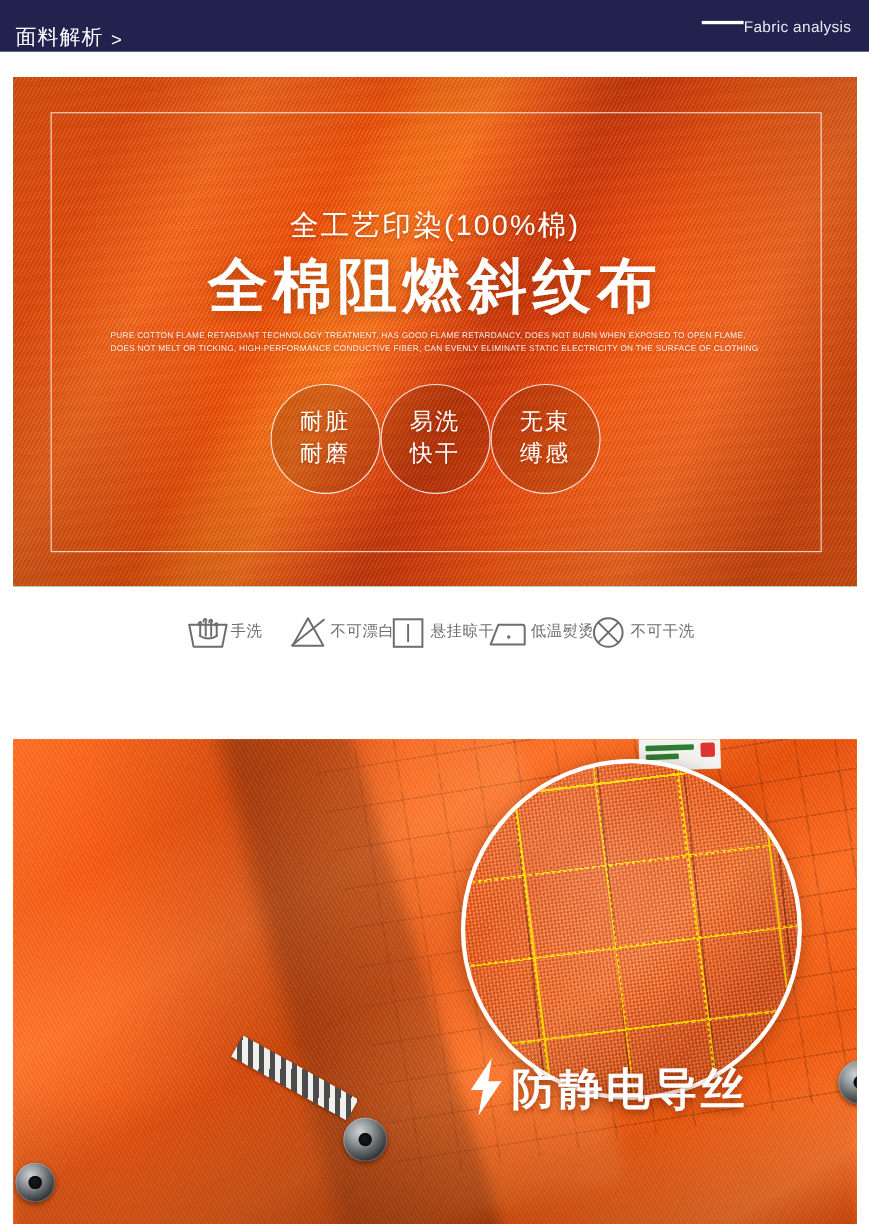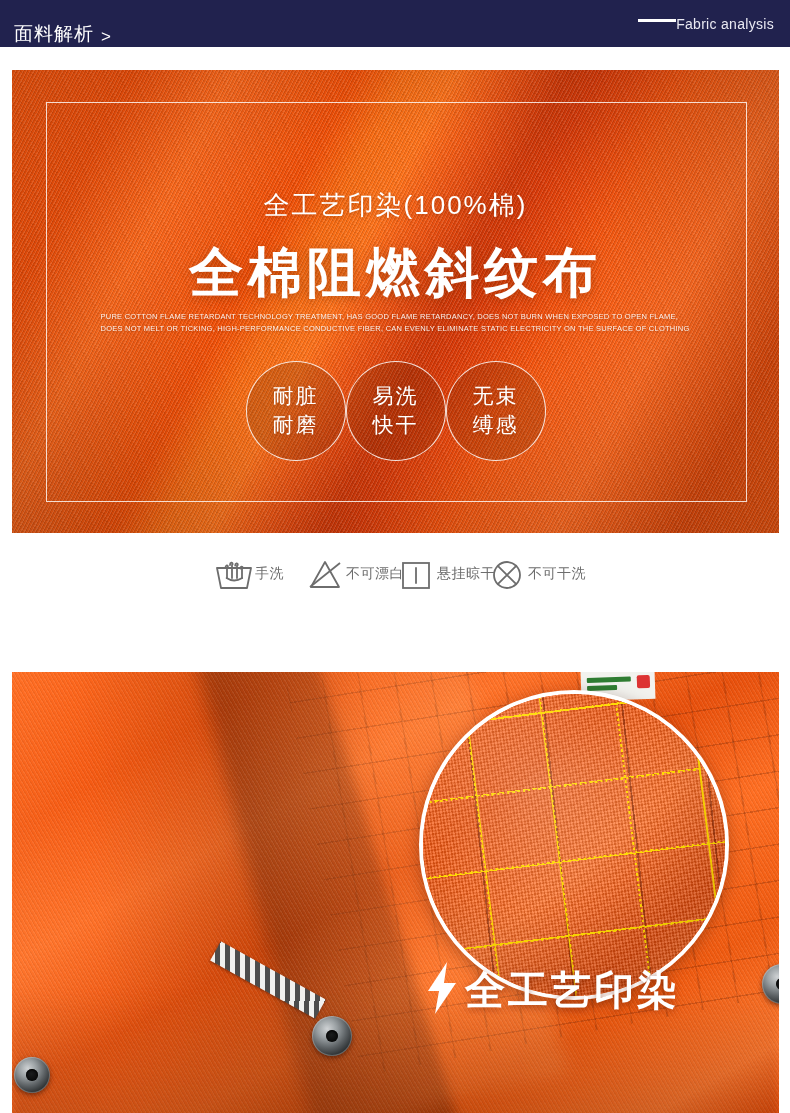--- a/index.html
+++ b/index.html
@@ -118,21 +118,21 @@
   }
   .hero-sub{
     margin-top:118px;
     color:#ffffff;
     font-size:26px;
     letter-spacing:2px;
     text-shadow:0 1px 4px rgba(120,40,0,.45);
     white-space:nowrap;
   }
   .hero-title{
-    margin-top:20px;
+    margin-top:8px;
     color:#ffffff;
     font-size:54px;
     font-weight:bold;
     letter-spacing:5px;
     line-height:1.08;
     text-shadow:0 2px 10px rgba(130,45,0,.5);
     white-space:nowrap;
   }
   .hero-en{
     margin-top:10px;
@@ -490,20 +490,29 @@
   <div class="care-item">
     <div class="care-ico">
       <svg width="42" height="38" viewBox="0 0 42 38" fill="none" stroke="#6d6d6d" stroke-width="1.8">
         <rect x="8" y="7" width="26" height="25"></rect>
         <path d="M21 12 V27" stroke-linecap="round"></path>
       </svg>
     </div>
     <div class="care-label">悬挂晾干</div>
   </div>
 
+  <div class="care-item">
+    <div class="care-ico">
+      <svg width="42" height="38" viewBox="0 0 42 38" fill="none" stroke="#6d6d6d" stroke-width="1.8">
+        <path d="M5 30 L12 12 H34 Q36 12 36 15 V30 Z" stroke-linejoin="round"></path>
+        <circle cx="21.5" cy="23" r="1.6" fill="#6d6d6d" stroke="none"></circle>
+      </svg>
+    </div>
+    <div class="care-label">低温熨烫</div>
+  </div>
 
   <div class="care-item">
     <div class="care-ico">
       <svg width="42" height="38" viewBox="0 0 42 38" fill="none" stroke="#6d6d6d" stroke-width="1.8">
         <circle cx="21" cy="19" r="13"></circle>
         <path d="M11.8 9.8 L30.2 28.2 M30.2 9.8 L11.8 28.2" stroke-linecap="round"></path>
       </svg>
     </div>
     <div class="care-label">不可干洗</div>
   </div>
@@ -541,15 +550,15 @@
   <div class="zoom-bubble-shade"></div>
 </div>
 
 <div class="shot-caption">
   <div class="shot-headline">
     <span class="bolt-icon">
       <svg width="34" height="52" viewBox="0 0 34 52">
         <path d="M22 0 L3 29 H14 L10 52 L31 21 H19 Z" fill="#ffffff"></path>
       </svg>
     </span>
-    <span class="shot-h1">全工艺印染</span>
+    <span class="shot-h1">防静电导丝</span>
   </div>
 </div>
 
 </body></html>

